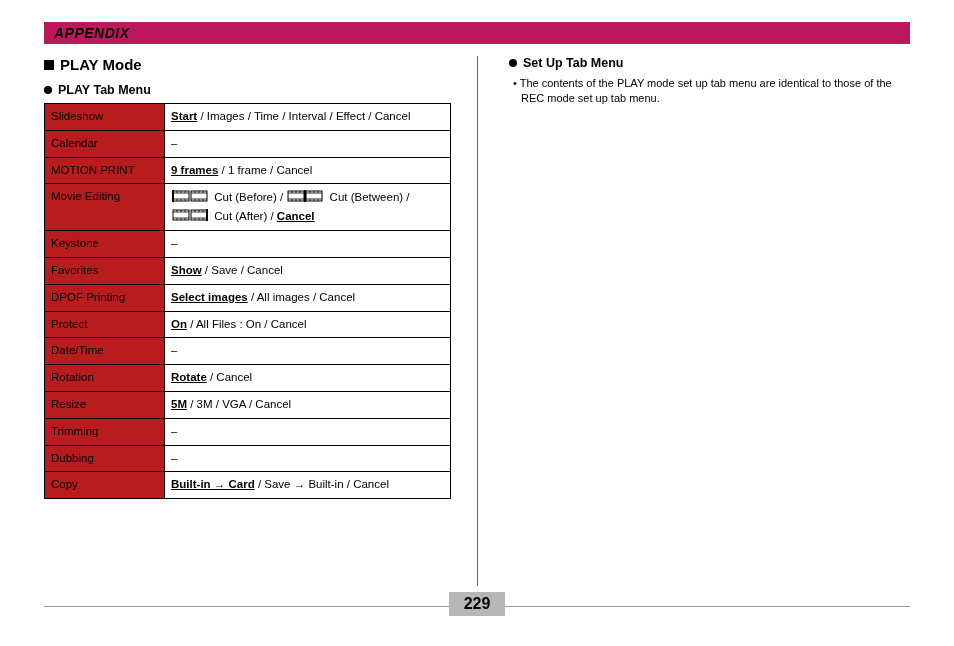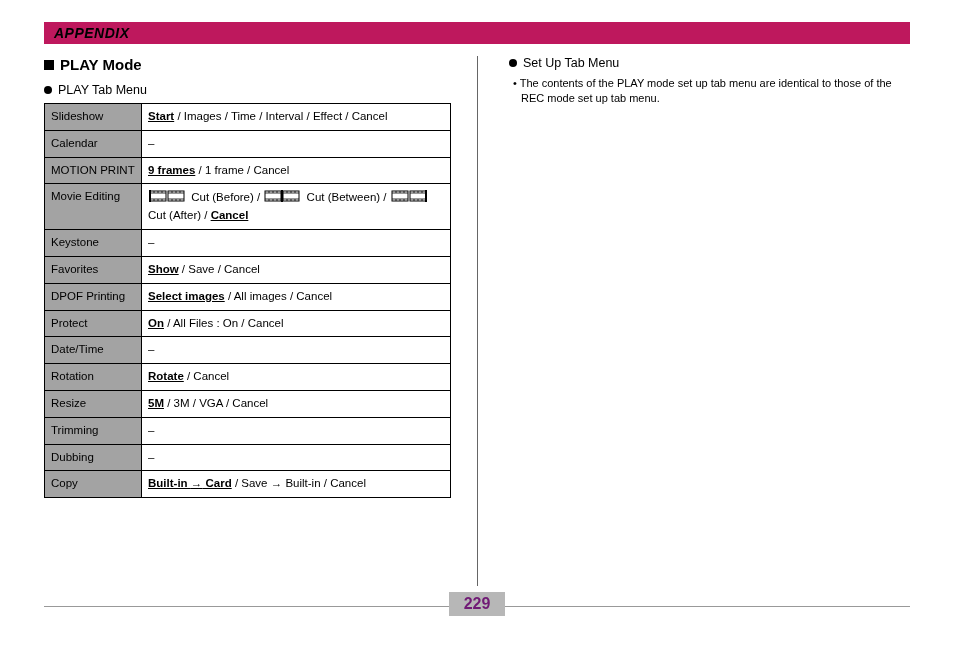--- a/index.html
+++ b/index.html
@@ -54,21 +54,21 @@
   }
   .square-bullet {
     display: inline-block;
     width: 10px;
     height: 10px;
     background: #000;
     margin-top: 1px;
   }
   .subsection-title {
     font-size: 12.5px;
-    font-weight: normal;
+    font-weight: bold;
     display: flex;
     align-items: center;
     gap: 6px;
     margin-bottom: 6px;
   }
   .round-bullet {
     display: inline-block;
     width: 8px;
     height: 8px;
     border-radius: 50%;
@@ -87,22 +87,22 @@
     font-size: 11.5px;
     margin-top: 2px;
   }
   table.menu-table td {
     border: 1px solid #000;
     padding: 4px 6px;
     vertical-align: top;
     line-height: 1.55;
   }
   table.menu-table td.label {
-    background: #a3a3a3;
-    width: 97px;
+    background: #b91c1c;
+    width: 120px;
     white-space: nowrap;
   }
   .u { text-decoration: underline; font-weight: bold; }
   .arrow { font-family: Arial; }
   svg.film {
     vertical-align: -3px;
   }
   .footer {
     position: absolute;
     bottom: 14px;
@@ -115,21 +115,21 @@
     margin-top: 8px;
   }
   .page-num-box {
     position: absolute;
     left: 50%;
     transform: translateX(-50%);
     top: -6px;
     width: 56px;
     height: 24px;
     background: #b7b7b7;
-    color: #701a75;
+    color: #000000;
     font-weight: bold;
     font-size: 16px;
     display: flex;
     align-items: center;
     justify-content: center;
   }
 </style>
 </head>
 <body>
 

